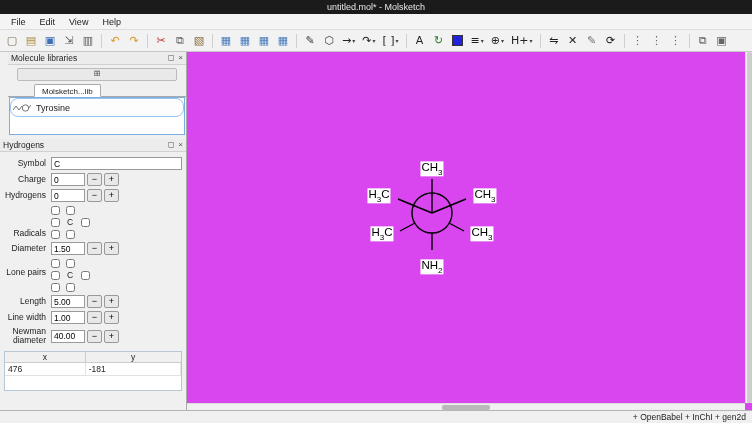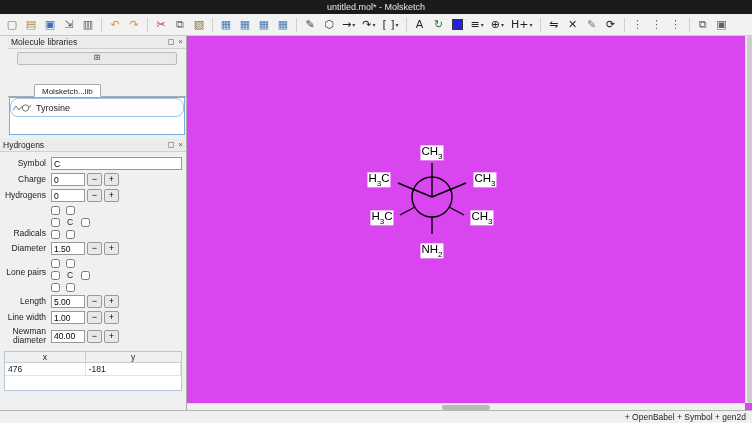--- a/index.html
+++ b/index.html
@@ -60,21 +60,21 @@
   .pt-btns { display:flex; gap:4px; color:#555; }
   .pt-btns span { cursor:default; font-size:8px; line-height:1; }
 
   
   .lib-panel { flex:0 0 auto; display:flex; flex-direction:column;padding-left:8px; }
   .lib-toolbar { height:18px; display:flex; align-items:center; justify-content:center; padding:2px 4px; }
   .lib-action {
     width:160px; height:13px; background:#e9e9e9; border:1px solid #bbb; border-radius:2px;
     font-size:8px; line-height:1; display:flex; align-items:center; justify-content:center; color:#444;
   }
-  .lib-tabrow { height:14px; display:flex; padding-left:26px; border-bottom:1px solid #aaa;margin-top:16px; }
+  .lib-tabrow { height:14px; display:flex; padding-left:26px; border-bottom:1px solid #aaa; }
   .lib-tab {
     background:#fff; border:1px solid #aaa; border-bottom:1px solid #fff;
     border-radius:2px 2px 0 0; padding:0 7px; font-size:8px; line-height:13px;
     position:relative; top:1px;
   }
   .lib-list {
     height:38px; background:#fff; border:1px solid #7aade0; margin:0 1px;
     overflow:hidden;
   }
   .lib-item {
@@ -154,20 +154,26 @@
 </style>
 </head>
 <body>
 
 <div class="window">
 
   <div class="titlebar">
     <span>untitled.mol* - Molsketch</span>
   </div>
 
+  <div class="menubar">
+    <span class="mitem">File</span>
+    <span class="mitem">Edit</span>
+    <span class="mitem">View</span>
+    <span class="mitem">Help</span>
+  </div>
 
   <div class="toolbar">
       <button class="tbtn">
         <span style="color: rgb(122, 106, 79);">▢</span>
       </button>
       <button class="tbtn">
         <span style="color: rgb(176, 141, 62);">▤</span>
       </button>
       <button class="tbtn">
         <span style="color: rgb(63, 111, 181);">▣</span>
@@ -482,16 +488,16 @@
           <div class="thumb"></div>
         </div>
       <div class="hscroll">
           <div class="thumb"></div>
         </div>
     </div>
 
   </div>
 
   <div class="statusbar">
-    <span>+ OpenBabel + Symbol + gen2d</span>
+    <span>+ OpenBabel + InChI + gen2d</span>
   </div>
 
 </div>
 
 </body></html>

